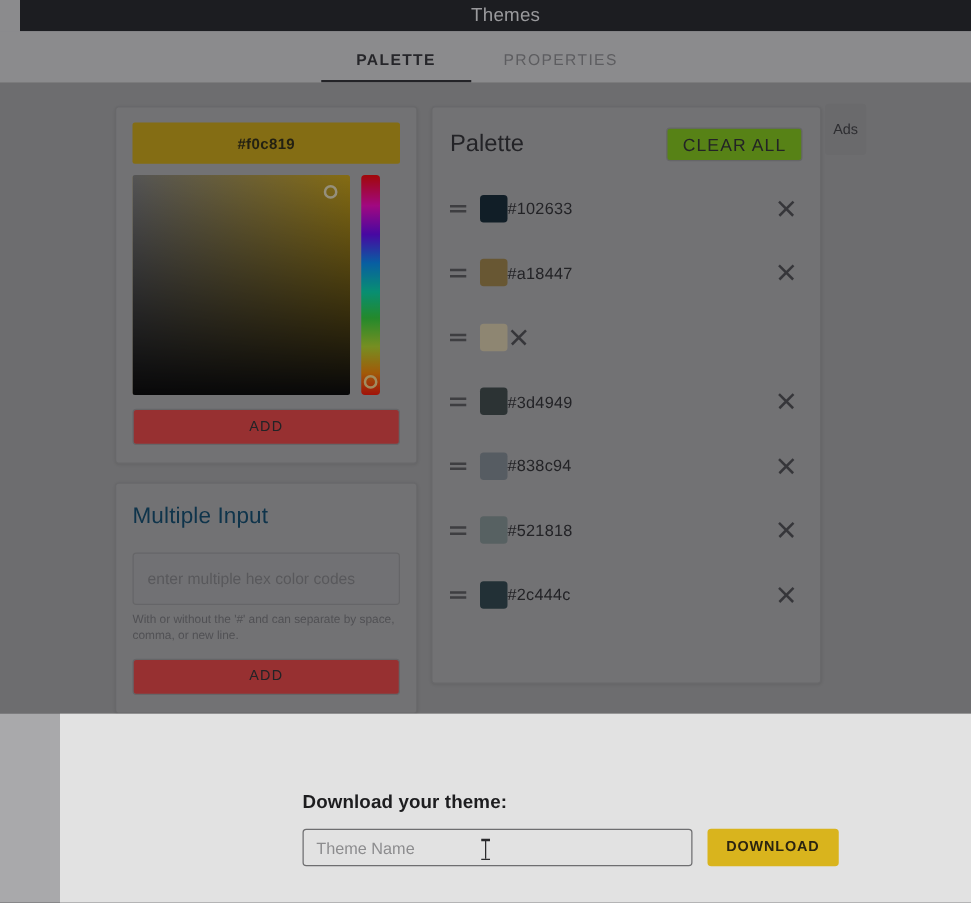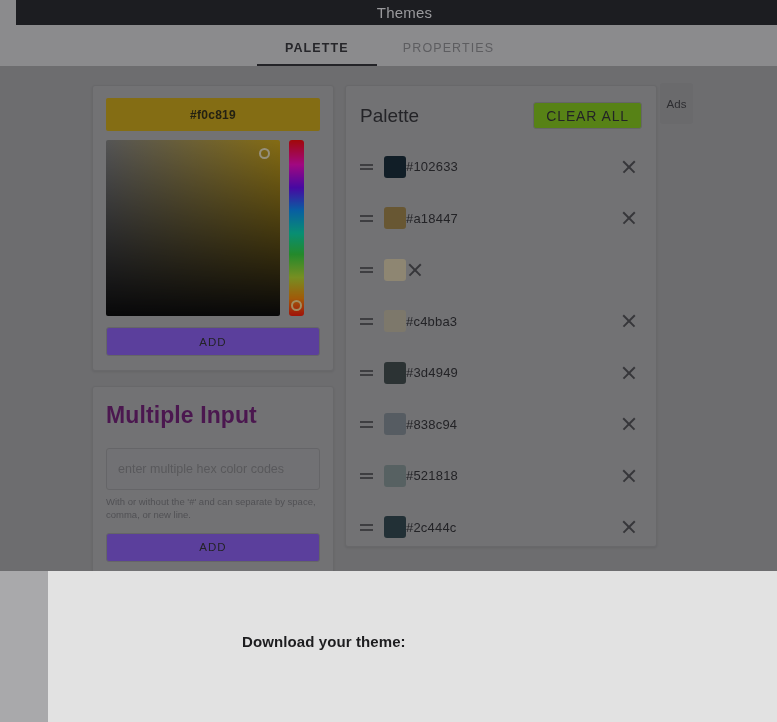--- a/index.html
+++ b/index.html
@@ -151,43 +151,42 @@
     left: 2px;
     top: 160px;
     width: 11px; height: 11px;
     border: 2px solid rgba(255,235,160,.9);
     border-radius: 50%;
     box-sizing: border-box;
   }
   .btn-add {
     margin-top: 11px;
     height: 27px;
-    background: #8b5cf6;
+    background: #ef4444;
     border: 1px solid #9b9b9d;
     border-radius: 3px;
     display: flex;
     align-items: center;
     justify-content: center;
     font-size: 11.5px;
     letter-spacing: 1px;
     color: #2d2d31;
     cursor: pointer;
   }
 
   
   .multi-card {
     margin-top: 15px;
     padding: 15px 13px 14px 13px;
   }
   .multi-title {
-    font-size: 23px;
-    color: #701a75;
+    font-size: 18px;
+    color: #0c4a6e;
     margin-bottom: 19px;
     letter-spacing: .1px;
-    font-weight: bold;
   }
   .multi-input {
     height: 42px;
     width: 100%;
     box-sizing: border-box;
     background: #b0b0b2;
     border: 1px solid #9c9c9e;
     border-radius: 3px;
     padding: 0 11px;
     font-size: 12.5px;
@@ -441,29 +440,20 @@
 
       <div class="palette-row">
         <div class="drag-handle">
             <i></i>
             <i></i>
           </div>
         <div class="swatch" style="background:#e0d2b0"></div>
         <div class="remove-x"></div>
       </div>
 
-      <div class="palette-row">
-        <div class="drag-handle">
-            <i></i>
-            <i></i>
-          </div>
-        <div class="swatch" style="background:#c4bba3"></div>
-        <div class="hexlabel">#c4bba3</div>
-        <div class="remove-x"></div>
-      </div>
 
       <div class="palette-row">
         <div class="drag-handle">
             <i></i>
             <i></i>
           </div>
         <div class="swatch" style="background:#3d4949"></div>
         <div class="hexlabel">#3d4949</div>
         <div class="remove-x"></div>
       </div>
@@ -504,14 +494,21 @@
   <div class="ads-box">
     <span>Ads</span>
   </div>
 
   <div class="scrim"></div>
 </div>
 
 <div class="modal">
   <div class="modal-inner">
     <div class="modal-title">Download your theme:</div>
+    <div class="modal-row">
+      <div style="position:relative">
+        <input class="theme-input" type="text" placeholder="Theme Name" style="">
+        <div class="text-cursor"></div>
+      </div>
+      <button class="btn-download">DOWNLOAD</button>
+    </div>
   </div>
 </div>
 
 </body></html>

